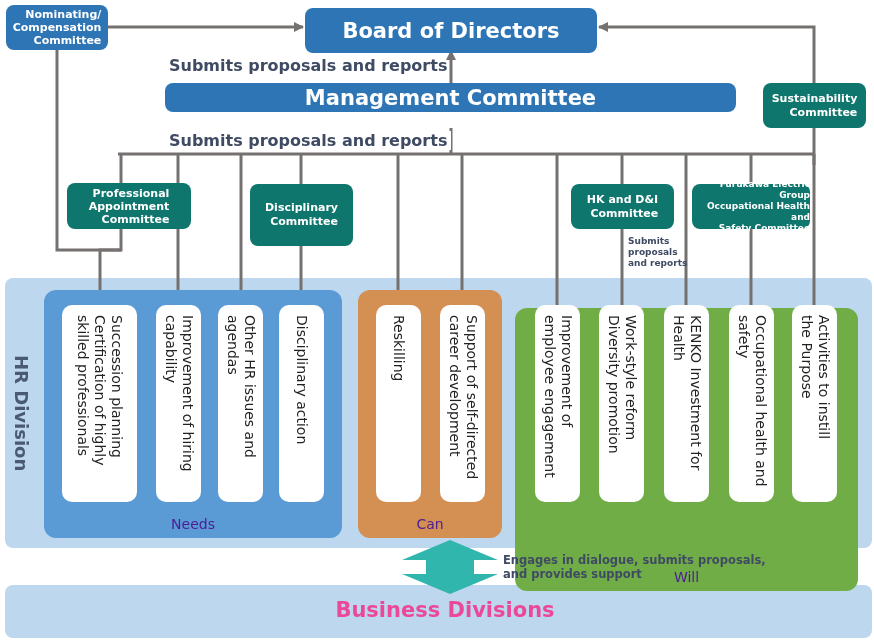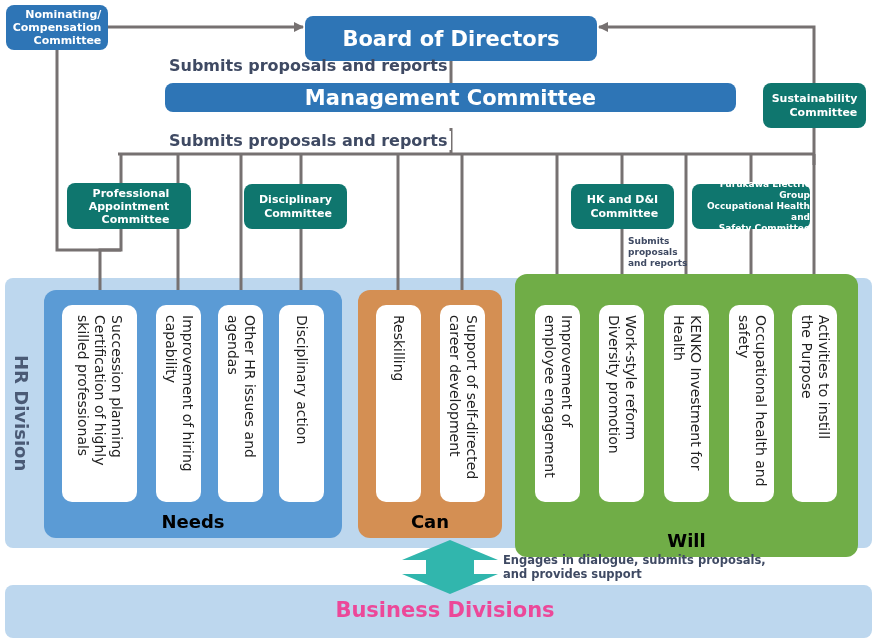--- a/index.html
+++ b/index.html
@@ -7,21 +7,21 @@
   .abs { position:absolute; }
   .box { position:absolute; display:flex; align-items:center; justify-content:center; text-align:right; color:#fff; font-weight:bold; box-sizing:border-box; }
   .blue { background:#2e75b6; border-radius:8px; }
   .teal { background:#0f766e; border-radius:8px; }
   .lbl { position:absolute; color:#3f4a63; font-weight:bold; }
   svg.lines { position:absolute; left:0; top:0; }
   .band { position:absolute; background:#bdd7ee; border-radius:8px; }
   .group { position:absolute; border-radius:12px; }
   .card { position:absolute; background:#fff; border-radius:10px; top:305px; height:197px; display:flex; justify-content:center; }
   .vtext { writing-mode:vertical-rl; font-size:14px; color:#222; line-height:17px; padding-top:10px; text-align:left; white-space:pre-line; }
-  .gtitle { position:absolute; bottom:6px; width:100%; text-align:center; color:#000000; font-weight:bold; font-size:18px; }
+  .gtitle { position:absolute; bottom:6px; width:100%; text-align:center; color:#4c1d95; font-weight:normal; font-size:14px; }
 </style>
 </head>
 <body>
 
 <div class="band" style="left:5px; top:278px; width:867px; height:270px;"></div>
 <div class="band" style="left:5px; top:585px; width:867px; height:53px;"></div>
 
 <svg class="lines" width="874" height="640">
   <defs>
     <marker id="arr" markerWidth="10" markerHeight="10" refX="9" refY="5" orient="auto" markerUnits="userSpaceOnUse">
@@ -52,52 +52,52 @@
     <line x1="622" y1="154" x2="622" y2="305"></line>
     <line x1="686" y1="154" x2="686" y2="305"></line>
     <line x1="751" y1="154" x2="751" y2="305"></line>
     <line x1="814" y1="154" x2="814" y2="305"></line>
   </g>
 </svg>
 
 <div class="box blue" style="left:6px; top:5px; width:102px; height:45px; font-size:11px; line-height:13px; white-space:pre-line;">Nominating/
 Compensation
 Committee</div>
-<div class="box blue" style="left:305px; top:16px; width:292px; height:45px; font-size:21px;">Board of Directors</div>
+<div class="box blue" style="left:305px; top:8px; width:292px; height:45px; font-size:21px;">Board of Directors</div>
 <div class="lbl" style="left:169px; top:56px; font-size:16px;">Submits proposals and reports</div>
 <div class="box blue" style="left:165px; top:83px; width:571px; height:29px; font-size:21px;">Management Committee</div>
 <div class="box teal" style="left:763px; top:83px; width:103px; height:45px; font-size:11px; line-height:14px; white-space:pre-line;">Sustainability
 Committee</div>
 <div class="lbl" style="left:169px; top:131px; font-size:16px; background:#fff; padding-right:4px;">Submits proposals and reports</div>
 
 <div class="box teal" style="left:67px; top:183px; width:124px; height:46px; font-size:11px; line-height:13px; white-space:pre-line;">Professional
 Appointment
 Committee</div>
-<div class="box teal" style="left:244px; top:184px; width:103px; height:45px; font-size:11px; line-height:14px; white-space:pre-line;">Disciplinary
+<div class="box teal" style="left:250px; top:184px; width:103px; height:62px; font-size:11px; line-height:14px; white-space:pre-line;">Disciplinary
 Committee</div>
 <div class="box teal" style="left:571px; top:184px; width:103px; height:45px; font-size:11px; line-height:14px; white-space:pre-line;">HK and D&amp;I
 Committee</div>
 <div class="box teal" style="left:692px; top:184px; width:118px; height:45px; font-size:9px; line-height:11px; white-space:pre-line;">Furukawa Electric Group
 Occupational Health and
 Safety Committee</div>
 <div class="lbl" style="left:628px; top:236px; font-size:9px; line-height:11px; white-space:pre-line;">Submits
 proposals
 and reports</div>
 
 <div class="lbl" style="left:11px; top:355px; writing-mode:vertical-rl; font-size:18px; color:#4a5a75;">HR Division</div>
 
 <div class="group" style="left:44px; top:290px; width:298px; height:248px; background:#5b9bd5;">
   <div class="gtitle">Needs</div>
 </div>
 
 <div class="group" style="left:358px; top:290px; width:144px; height:248px; background:#d48f53;">
   <div class="gtitle">Can</div>
 </div>
 
-<div class="group" style="left:515px; top:274px; width:343px; height:283px; background:#70ad47;">
+<div class="group" style="left:515px; top:308px; width:343px; height:283px; background:#70ad47;">
   <div class="gtitle">Will</div>
 </div>
 
 <div class="card" style="left:62px; width:75px;">
     <div class="vtext">Succession planning
 Certification of highly
 skilled professionals</div>
   </div>
 <div class="card" style="left:156px; width:45px;">
     <div class="vtext">Improvement of hiring

